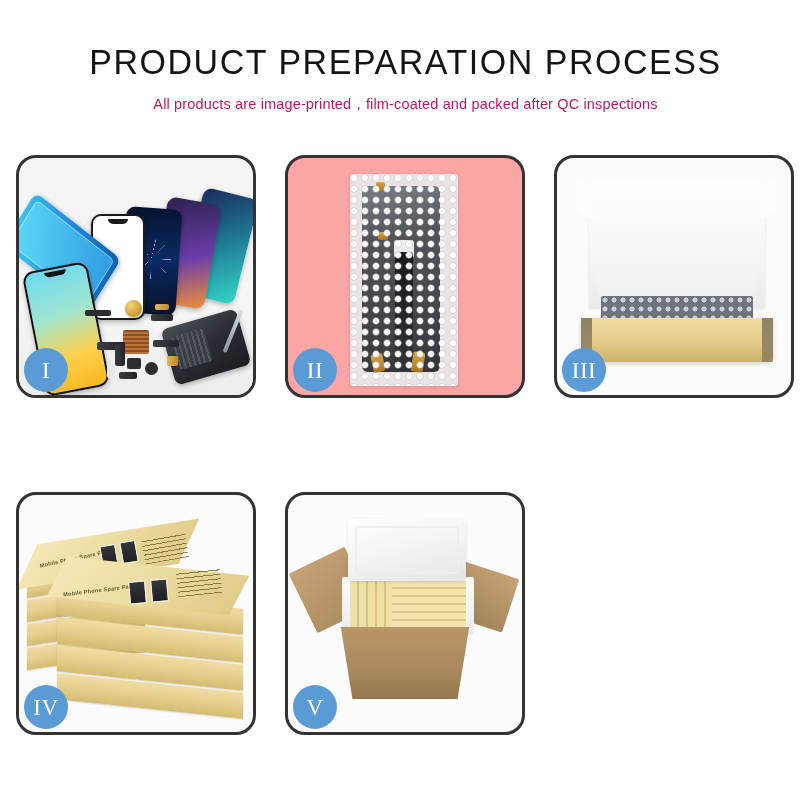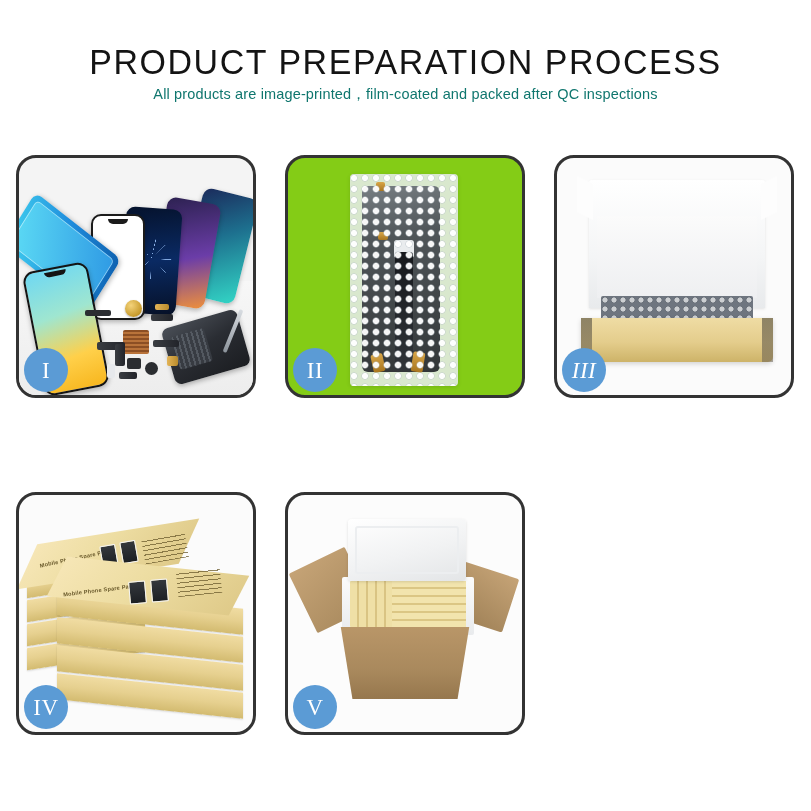--- a/index.html
+++ b/index.html
@@ -25,25 +25,25 @@
     font-family: "Liberation Sans", sans-serif;
     font-size: 35px;
     font-weight: 400;
     color: #141414;
     letter-spacing: 1.6px;
     line-height: 1.05;
     transform: scaleX(0.97);
     white-space: nowrap;
   }
   .page-subtitle {
-    margin-top: 4px;
+    margin-top: 14px;
     font-family: "Liberation Sans", sans-serif;
     font-size: 14.5px;
     font-weight: 400;
-    color: #0f766e;
+    color: #be185d;
     letter-spacing: 0.15px;
     white-space: nowrap;
   }
 
   
   .grid {
     position: absolute;
     top: 155px;
     left: 16px;
     width: 779px;
@@ -192,21 +192,21 @@
   .part {
     position: absolute;
     background: #2b2d31;
     border-radius: 2px;
   }
   .part.flex { background: linear-gradient(90deg,#3a3d42,#22242a); }
   .part.gold { background: linear-gradient(90deg,#e3b457,#b98b2c); }
   .part.white{ background: #e7e9ec; }
 
   
-  .p2 { background: #84cc16; }
+  .p2 { background: #fca5a5; }
   .bubble-pack {
     position: absolute; left: 62px; top: 16px; width: 108px; height: 212px;
     background: rgba(232,236,239,.85);
     border-radius: 4px;
     box-shadow: 0 1px 4px rgba(0,0,0,.12);
     overflow: hidden;
   }
   .bubble-pack .bubbles {
     position: absolute; inset: 0;
     background-image:
@@ -225,21 +225,21 @@
     background: linear-gradient(180deg,#16181c,#303439);
     border-radius: 3px;
   }
   .lcd-connector {
     position: absolute; left: 50%; top: 66px; margin-left: -10px;
     width: 20px; height: 18px; background: #e9ecee; border-radius: 3px;
   }
   .gold-tab { position: absolute; background: linear-gradient(180deg,#d9a648,#a9761f); border-radius: 2px; }
 
   
-  .p3 { background: #fbfbfb; font-style: italic; }
+  .p3 { background: #fbfbfb; }
   .box3-lid {
     position: absolute; left: 32px; top: 22px; width: 176px; height: 128px;
     background: linear-gradient(180deg,#ffffff 0%,#f4f5f6 60%,#e8eaec 100%);
     border-radius: 3px 3px 0 0;
     box-shadow: 0 1px 3px rgba(0,0,0,.1);
   }
   .box3-lid-flapL, .box3-lid-flapR {
     position: absolute; top: 0; width: 16px; height: 36px; background: #fdfdfd;
   }
   .box3-lid-flapL { left: -12px; transform: skewY(26deg); }

